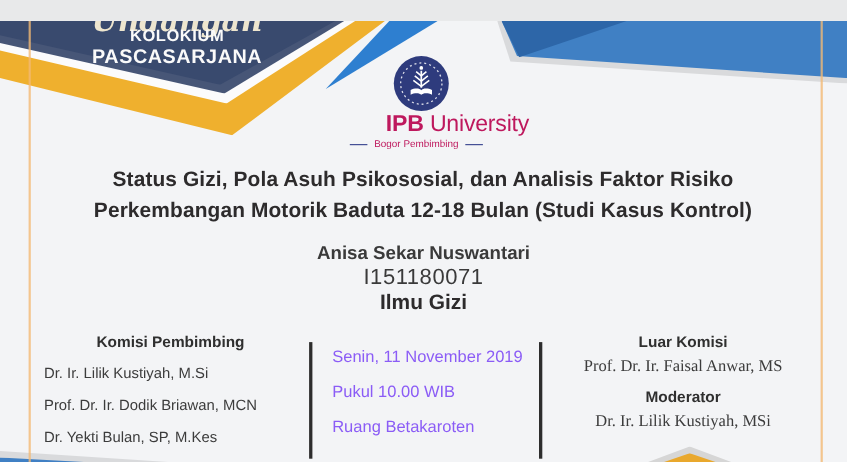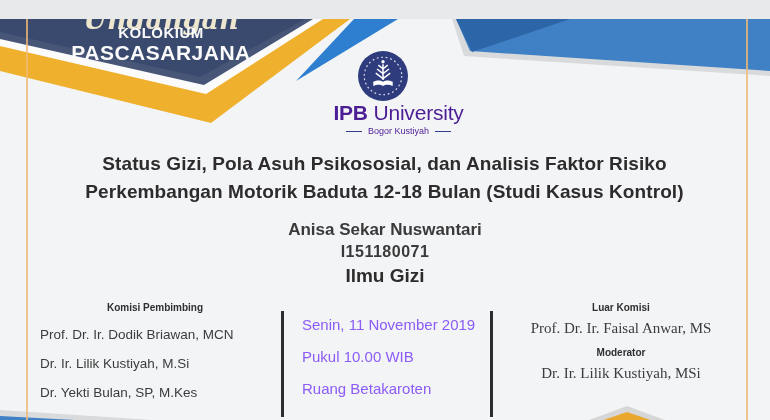--- a/index.html
+++ b/index.html
@@ -31,44 +31,44 @@
   .bg-gold {background:#e9a82d;clip-path:polygon(627px 393px,706px 420px,548px 420px);}
 
   
   .vline{position:absolute;top:0;bottom:0;width:2px;background:rgba(243,185,116,.8);z-index:9;pointer-events:none;}
   .vline.left{left:26px;} .vline.right{left:746px;}
 
   
   .banner-text{position:absolute;left:0;top:0;width:322px;text-align:center;z-index:3;color:#fafafa;}
   .banner-script{position:absolute;top:-15px;left:0;right:0;font:italic 700 27px "DejaVu Serif",serif;color:#eee6cf;}
   .banner-l1{position:absolute;top:5px;left:0;right:0;font-weight:800;font-size:15px;letter-spacing:.5px;}
-  .banner-l2{position:absolute;top:22px;left:0;right:0;font-weight:800;font-size:21px;letter-spacing:.5px;}
+  .banner-l2{position:absolute;top:22px;left:0;right:0;font-weight:800;font-size:18px;letter-spacing:.5px;}
 
   
   .logo-circle{position:absolute;left:358px;top:32px;width:50px;height:50px;border-radius:50%;
     background:#2e3b7d;z-index:3;display:flex;align-items:center;justify-content:center;}
-  .logo-text{position:absolute;left:296px;width:205px;top:82px;text-align:center;color:#4c1d95;z-index:3;}
+  .logo-text{position:absolute;left:276px;width:205px;top:82px;text-align:right;color:#be185d;z-index:3;}
   .logo-name{font-size:21px;letter-spacing:-.2px;}
   .logo-name .b{font-weight:700;}
   .logo-sub{margin-top:1px;font-size:9px;display:flex;align-items:center;justify-content:center;gap:6px;}
   .rule{display:inline-block;width:16px;height:1px;background:#323f8c;}
 
   
   .title{position:absolute;left:34px;right:35px;top:131px;text-align:center;z-index:3;
     font-weight:700;font-size:19px;line-height:27.5px;color:#2d2b2c;letter-spacing:.1px;}
   .student{position:absolute;left:35px;right:35px;top:200px;text-align:center;z-index:3;color:#3a3a3a;}
   .st-name{font-weight:700;font-size:17px;line-height:22px;}
-  .st-id{font-weight:700;font-size:16px;line-height:22px;letter-spacing:.5px;}
+  .st-id{font-weight:400;font-size:20px;line-height:22px;letter-spacing:.5px;}
   .st-prog{font-weight:700;font-size:19px;line-height:25px;color:#2d2b2c;}
 
   
   .divider{position:absolute;top:292px;width:3px;height:106px;background:#2d2d2d;z-index:3;}
   .div-l{left:281px;} .div-r{left:490px;}
   .col{position:absolute;z-index:3;color:#3c3c3c;}
-  .col-h{font-weight:700;font-size:10px;color:#2f2f2f;}
+  .col-h{font-weight:700;font-size:14px;color:#2f2f2f;}
   .col-left{left:40px;top:283px;width:230px;}
   .col-left .col-h{text-align:center;}
   .col-left .nm{font-size:13.5px;margin-top:14px;}
   .col-mid{left:302px;top:297px;width:180px;font-size:15px;font-weight:500;color:#8b5cf6;}
   .col-mid div{margin-bottom:15px;}
   .col-right{left:500px;top:283px;width:242px;text-align:center;}
   .col-right .nm{font-size:15px;margin-top:7px;font-family:Liberation Serif, serif;}
   .col-right .col-h.m2{margin-top:10px;}
 </style>
 </head>
@@ -109,43 +109,43 @@
       <path d="M17 11.5 L13.4 8.6 M17 11.5 L20.6 8.6" stroke="#ffffff" stroke-width="1.1" fill="none"></path>
       <path d="M17 15.2 L12.4 11.6 M17 15.2 L21.6 11.6" stroke="#ffffff" stroke-width="1.1" fill="none"></path>
       <path d="M17 19 L11.4 14.8 M17 19 L22.6 14.8" stroke="#ffffff" stroke-width="1.1" fill="none"></path>
       <path d="M9.5 21.5 C12.5 20 16 20.4 17 21.6 C18 20.4 21.5 20 24.5 21.5 L24.5 24.8 C21.5 23.3 18 23.7 17 24.9 C16 23.7 12.5 23.3 9.5 24.8 Z" fill="#ffffff"></path>
     </svg>
   </div>
   <div class="logo-text">
     <div class="logo-name"><span class="b">IPB</span>&nbsp;<span>University</span></div>
     <div class="logo-sub">
       <span class="rule"></span>
-      <span>Bogor Kustiyah</span>
+      <span>Bogor Pembimbing</span>
       <span class="rule"></span>
     </div>
   </div>
 
   <div class="title">
     <div>Status Gizi, Pola Asuh Psikososial, dan Analisis Faktor Risiko</div>
     <div>Perkembangan Motorik Baduta 12-18 Bulan (Studi Kasus Kontrol)</div>
   </div>
 
   <div class="student">
     <div class="st-name">Anisa Sekar Nuswantari</div>
     <div class="st-id">I151180071</div>
     <div class="st-prog">Ilmu Gizi</div>
   </div>
 
   <div class="divider div-l"></div>
   <div class="divider div-r"></div>
 
   <div class="col col-left">
     <div class="col-h">Komisi Pembimbing</div>
+    <div class="nm">Dr. Ir. Lilik Kustiyah, M.Si</div>
     <div class="nm">Prof. Dr. Ir. Dodik Briawan, MCN</div>
-    <div class="nm">Dr. Ir. Lilik Kustiyah, M.Si</div>
     <div class="nm">Dr. Yekti Bulan, SP, M.Kes</div>
   </div>
 
   <div class="col col-mid">
     <div>Senin, 11 November 2019</div>
     <div>Pukul 10.00 WIB</div>
     <div>Ruang Betakaroten</div>
   </div>
 
   <div class="col col-right">

